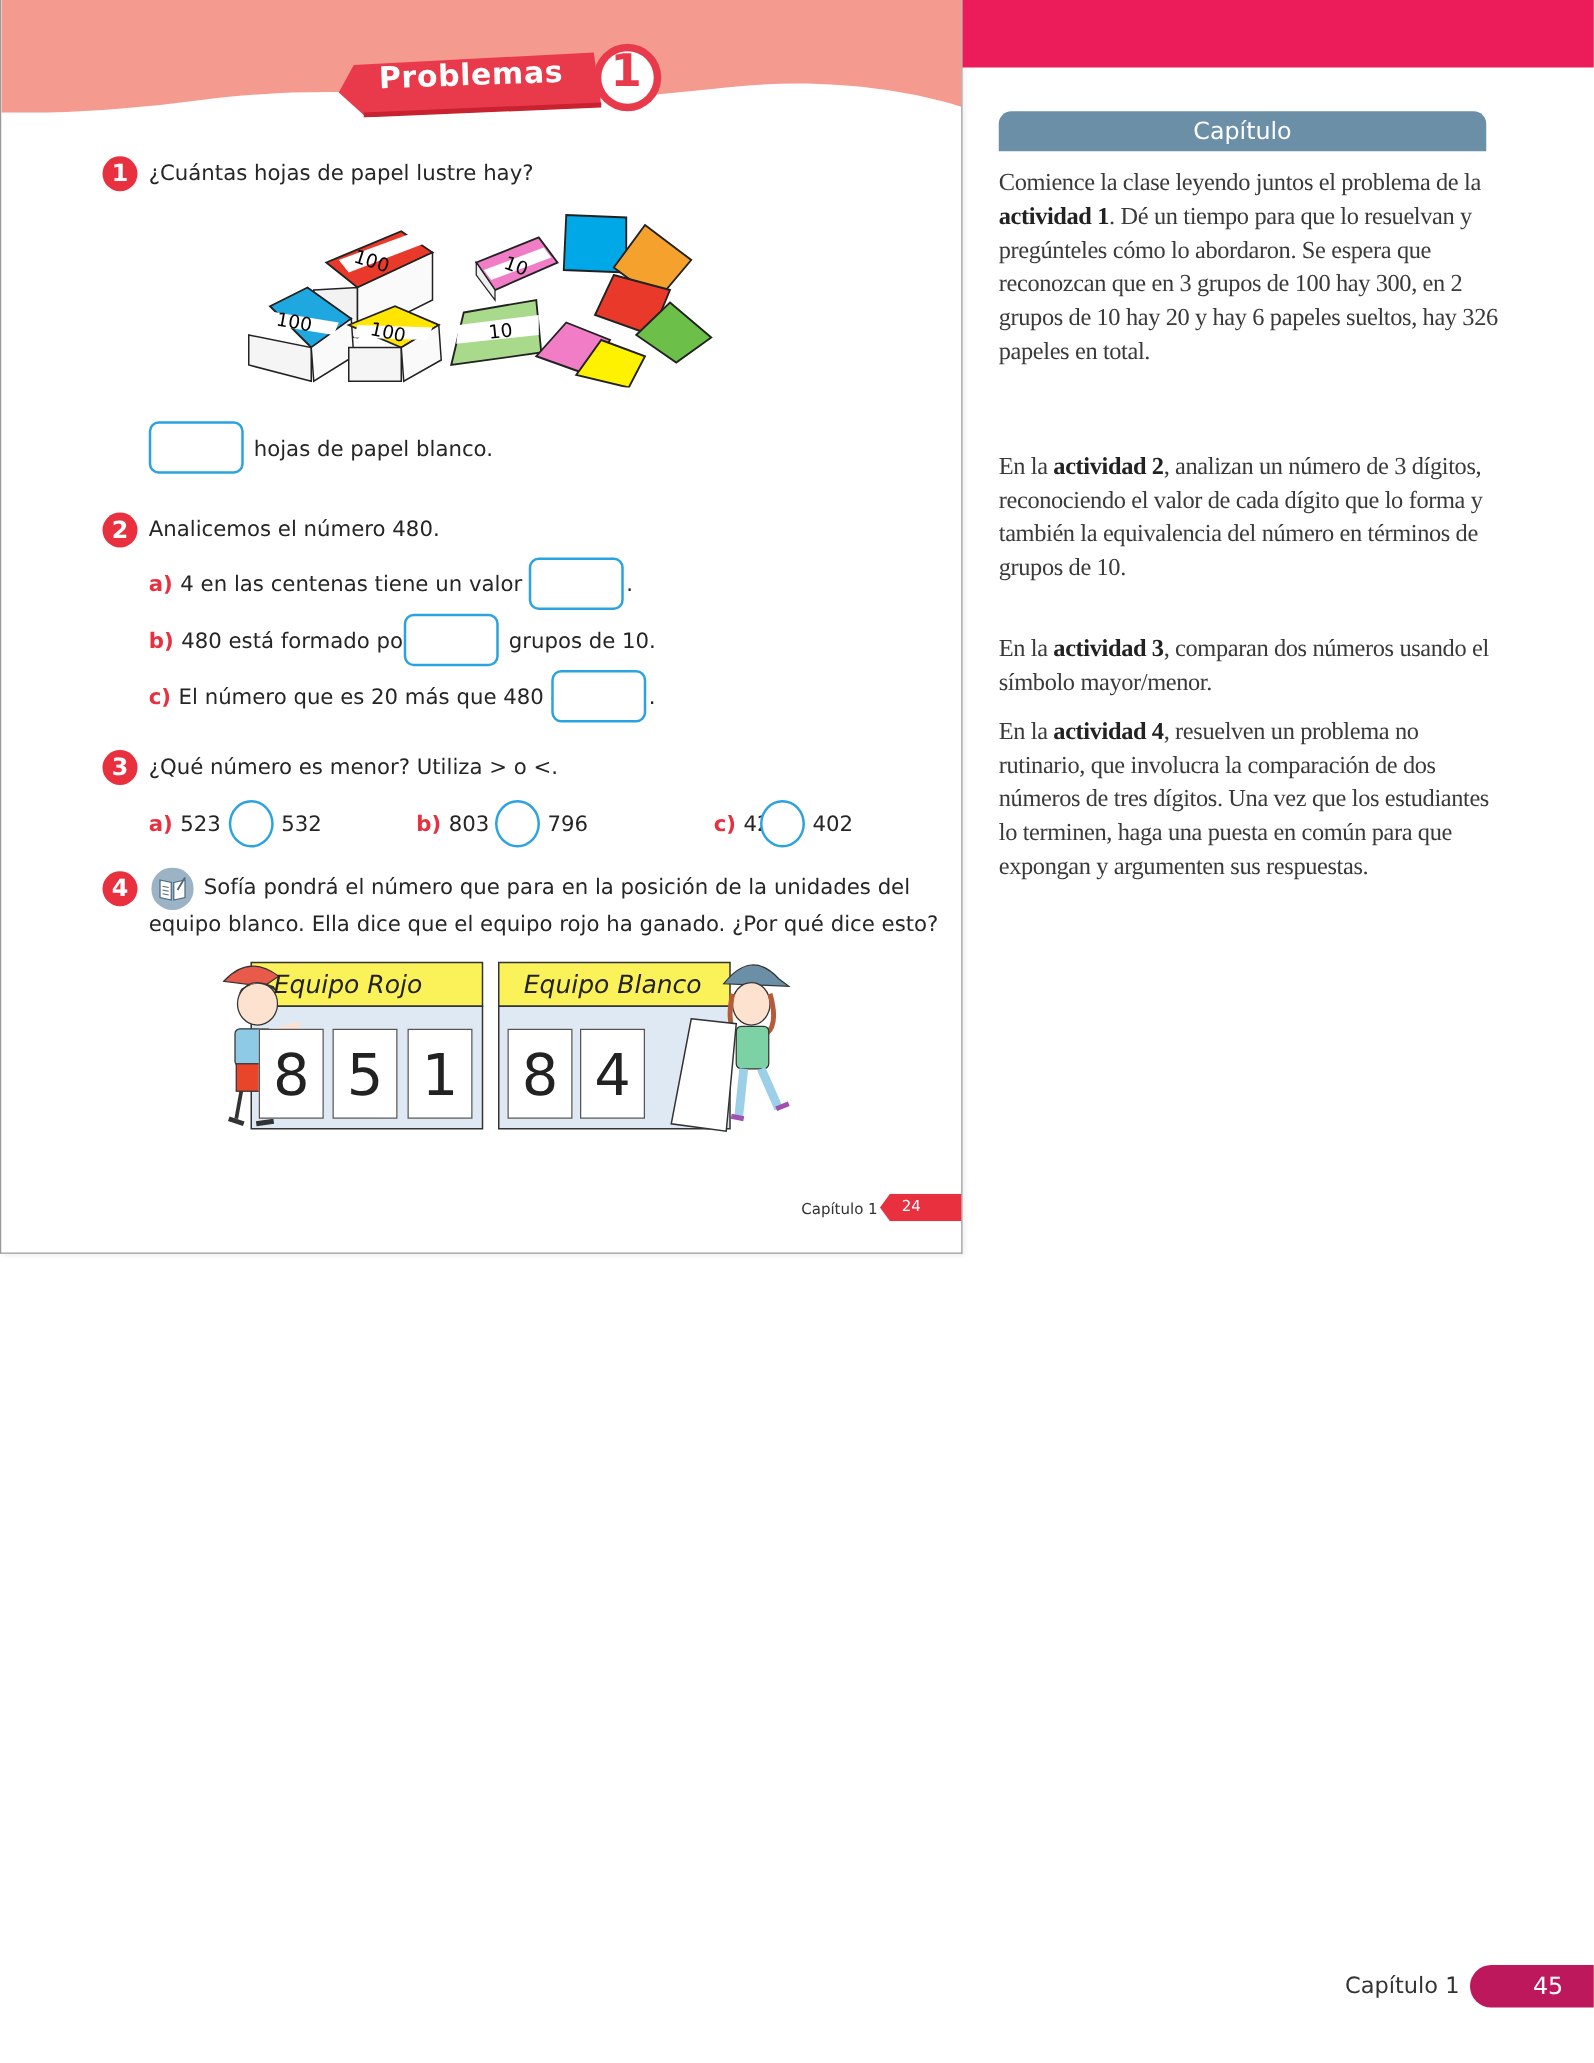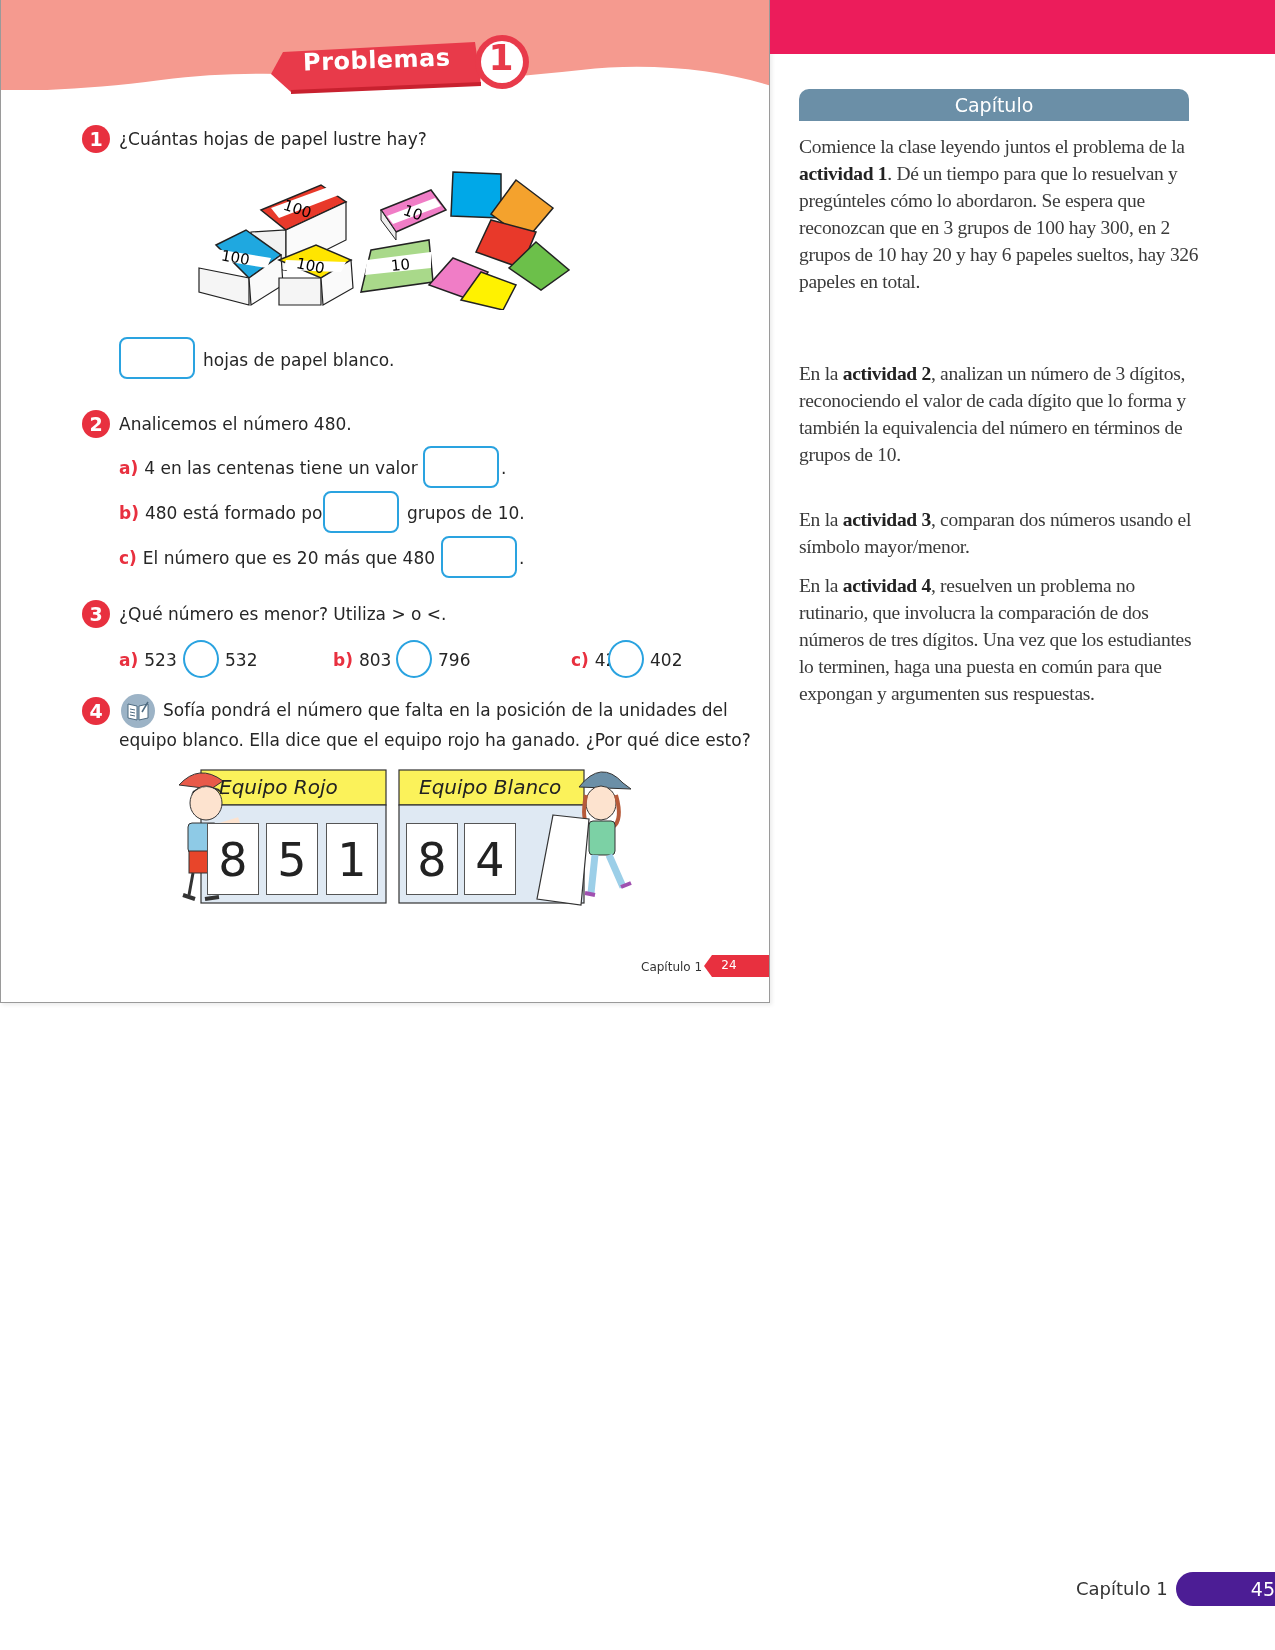--- a/index.html
+++ b/index.html
@@ -16,21 +16,21 @@
   .ans-box{position:absolute;border:2px solid #2aa3e0;border-radius:8px;background:#fff;box-sizing:border-box;}
   .ans-circle{position:absolute;width:36px;height:38px;border:2px solid #2aa3e0;border-radius:50%;box-sizing:border-box;background:#fff;}
   .footer-chap{position:absolute;font-size:12px;color:#333;}
   .footer-tab{position:absolute;background:#e8303f;color:#fff;font-size:12px;text-align:center;}
   
   #top-band{position:absolute;left:770px;top:0;width:505px;height:54px;background:#ec1c5b;}
   .gestion-header{position:absolute;left:799px;top:89px;width:390px;height:32px;background:#6b8fa7;border-radius:10px 10px 0 0;color:#fff;font-size:19px;text-align:center;line-height:32px;font-family:"DejaVu Sans",sans-serif;}
   .guide{position:absolute;left:799px;width:400px;font-family:Liberation Serif, serif;font-size:19.5px;line-height:27px;color:#3a3a3a;font-weight:300;letter-spacing:-0.3px;}
   .guide b{font-weight:bold;color:#222;}
   .teacher-chap{position:absolute;left:1076px;top:1578px;font-size:18px;color:#333;}
-  .teacher-tab{position:absolute;left:1176px;top:1572px;width:99px;height:34px;background:#4c1d95;border-radius:17px 0 0 17px;color:#fff;font-size:19px;line-height:34px;text-align:right;padding-left:26px;box-sizing:border-box;}
+  .teacher-tab{position:absolute;left:1176px;top:1572px;width:99px;height:34px;background:#be185d;border-radius:17px 0 0 17px;color:#fff;font-size:19px;line-height:34px;text-align:center;padding-left:26px;box-sizing:border-box;}
   .digit-card{position:absolute;width:52px;height:72px;background:#fff;border:1.5px solid #555;box-sizing:border-box;font-size:46px;text-align:center;line-height:72px;color:#222;font-family:"DejaVu Sans",sans-serif;}
   .team-label{position:absolute;font-size:20px;color:#222;font-family:"DejaVu Sans",sans-serif;}
   .pack-label{font-size:15px;font-family:"DejaVu Sans",sans-serif;}
 </style>
 </head>
 <body>
 
 <div id="student-page">
 
   <svg id="header-wave" width="770" height="90" viewBox="0 0 770 90">
@@ -141,21 +141,21 @@
   <div class="ans-circle" style="left:607px;top:640px;"></div>
   <div class="q-text" style="left:649px;top:650px;">402</div>
 
   <div class="q-badge" style="left:81px;top:697px;">4</div>
   <svg width="34" height="34" viewBox="0 0 34 34" style="position:absolute;left:120px;top:694px;">
     <circle cx="17" cy="17" r="17" fill="#9cb3c6"></circle>
     <path d="M7 10 L16 12 L16 26 L7 24 Z M18 12 L27 10 L27 24 L18 26 Z" fill="#fff" stroke="#4d6a80" stroke-width="1"></path>
     <path d="M9 15 L14 16 M9 18 L14 19 M9 21 L14 22" stroke="#4d6a80" stroke-width="1"></path>
     <path d="M21 18 L27 8" stroke="#4d6a80" stroke-width="1.5"></path>
   </svg>
-  <div class="q-text" style="left:162px;top:700px;">Sofía pondrá el número que falta en la posición de la unidades del</div>
+  <div class="q-text" style="left:162px;top:700px;">Sofía pondrá el número que para en la posición de la unidades del</div>
   <div class="q-text" style="left:118px;top:730px;">equipo blanco. Ella dice que el equipo rojo ha ganado. ¿Por qué dice esto?</div>
 
   <div style="position:absolute;left:160px;top:765px;width:490px;height:150px;">
     <svg width="490" height="150" viewBox="0 0 490 150" style="position:absolute;left:0;top:0;">
 
       <rect x="40" y="5" width="185" height="35" fill="#fbf25a" stroke="#333" stroke-width="1.2"></rect>
       <rect x="40" y="40" width="185" height="98" fill="#dfe9f3" stroke="#333" stroke-width="1.2"></rect>
 
       <rect x="238" y="5" width="185" height="35" fill="#fbf25a" stroke="#333" stroke-width="1.2"></rect>
       <rect x="238" y="40" width="185" height="98" fill="#dfe9f3" stroke="#333" stroke-width="1.2"></rect>

